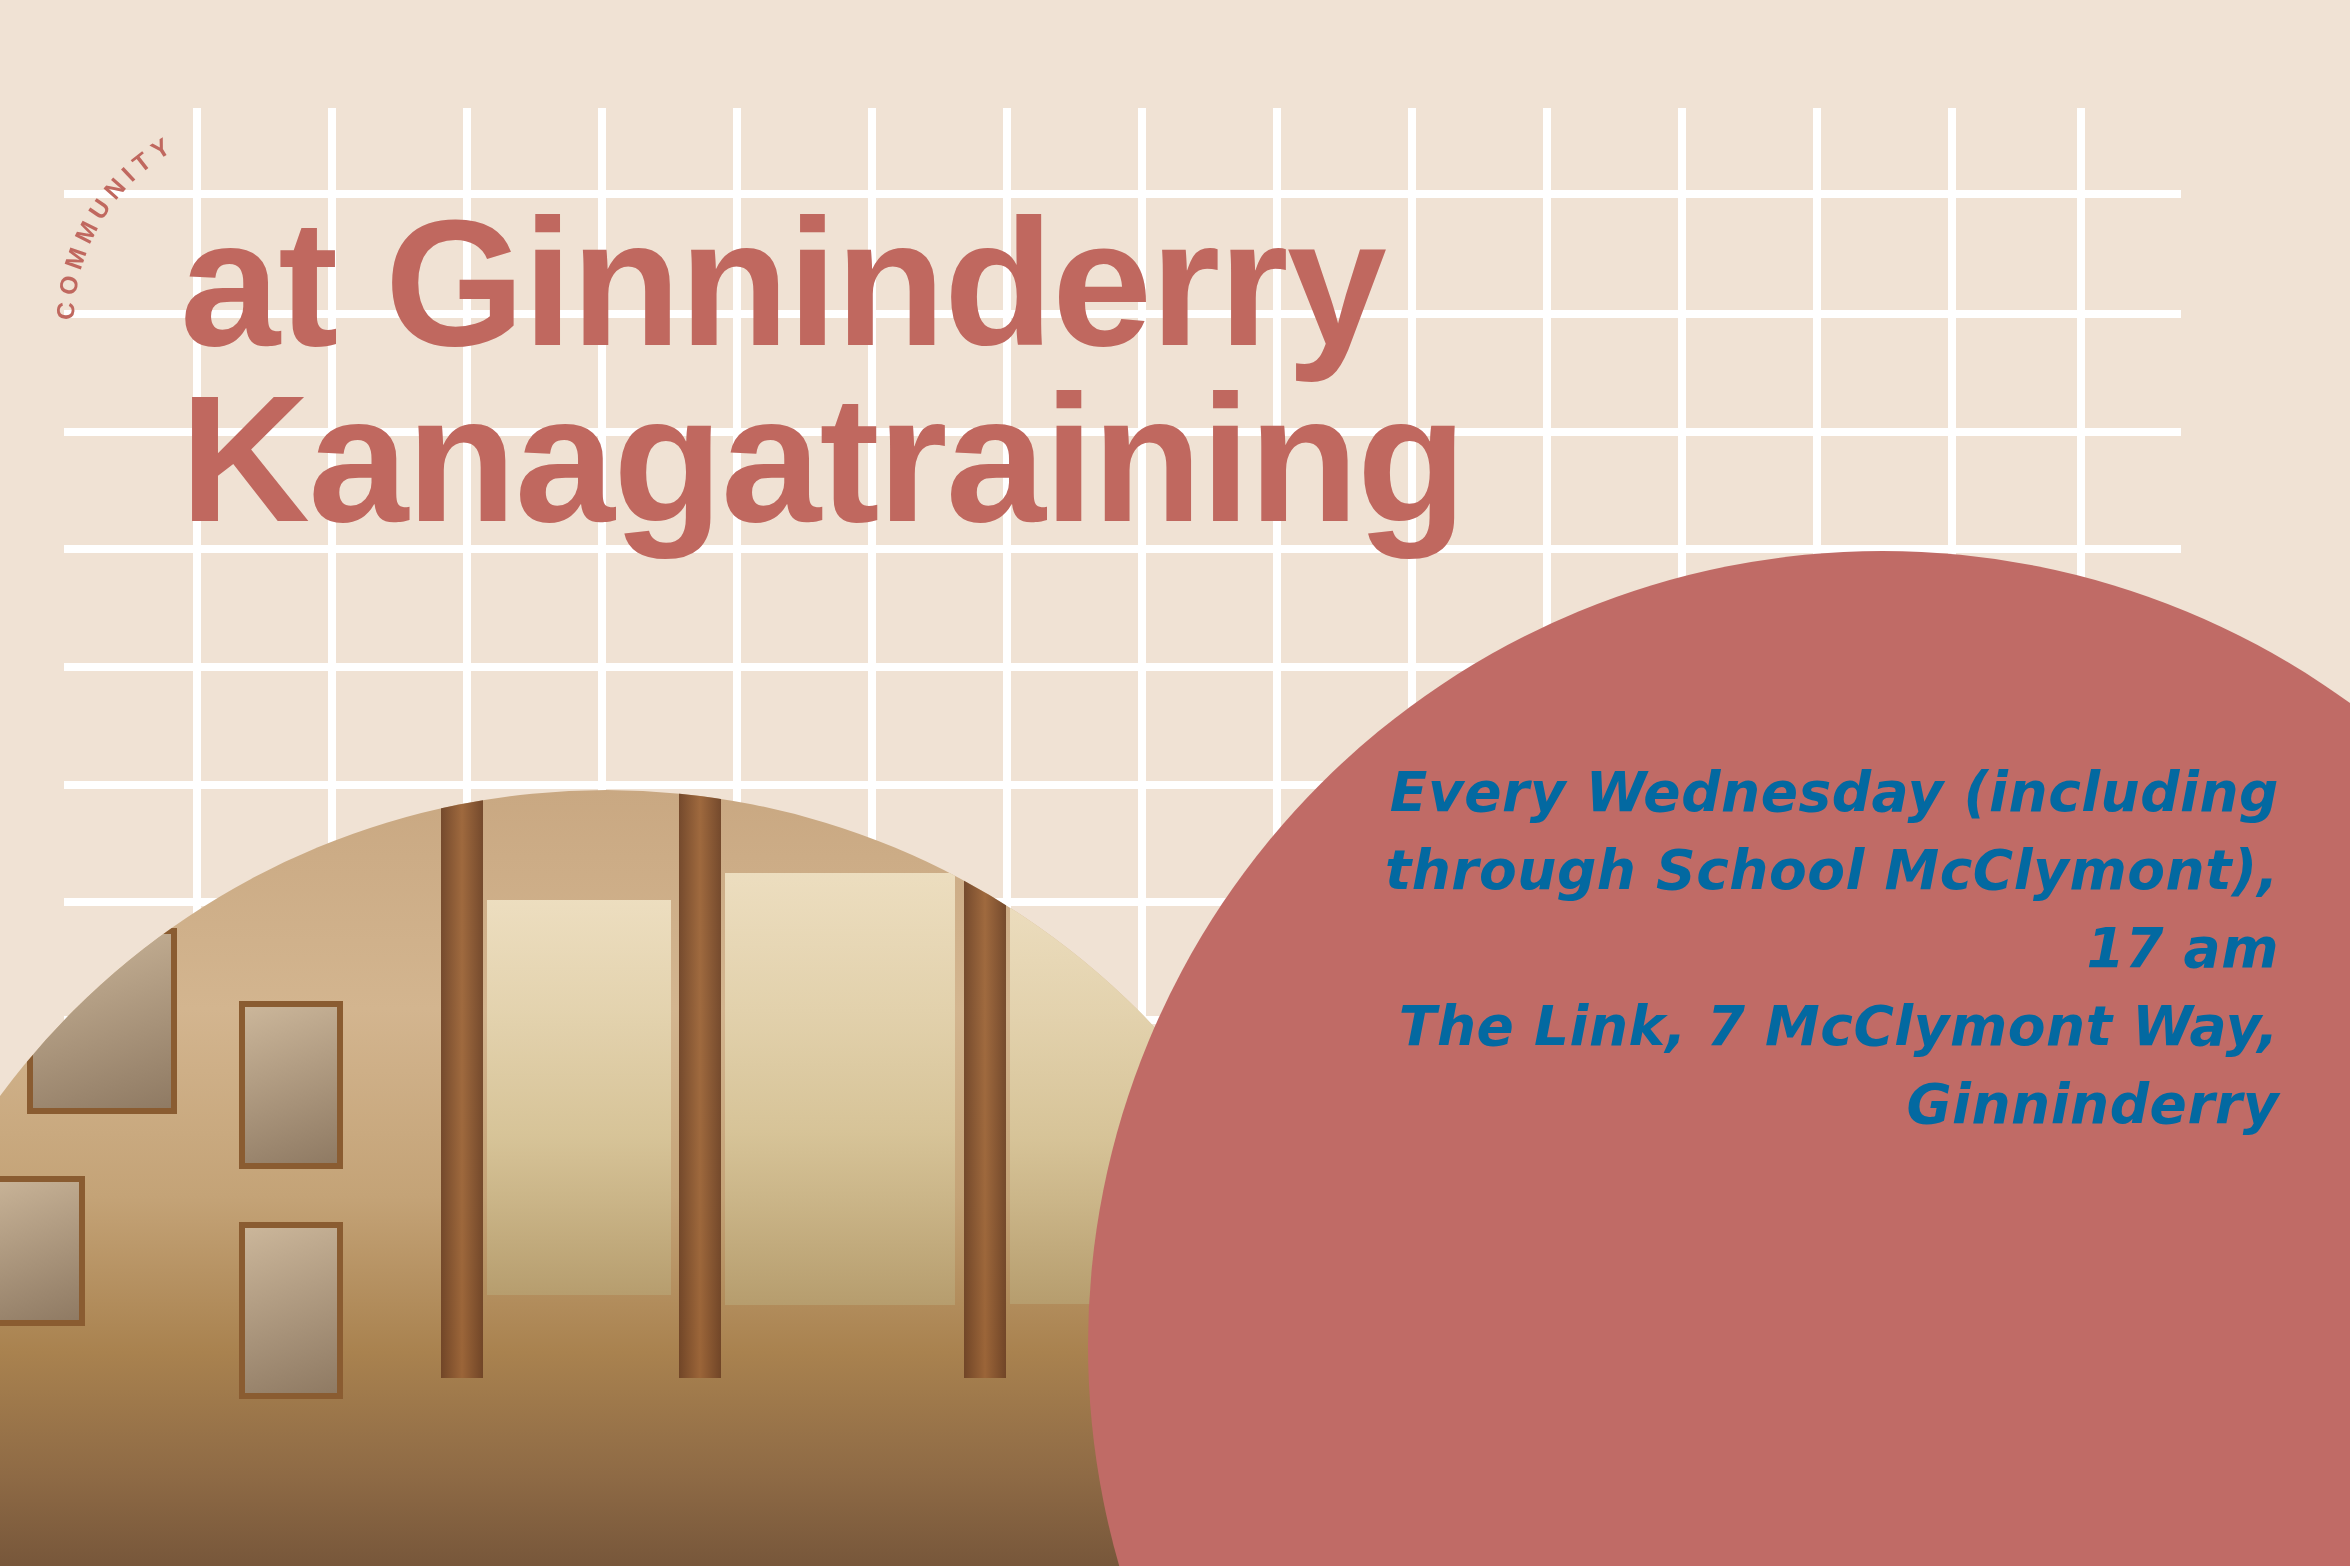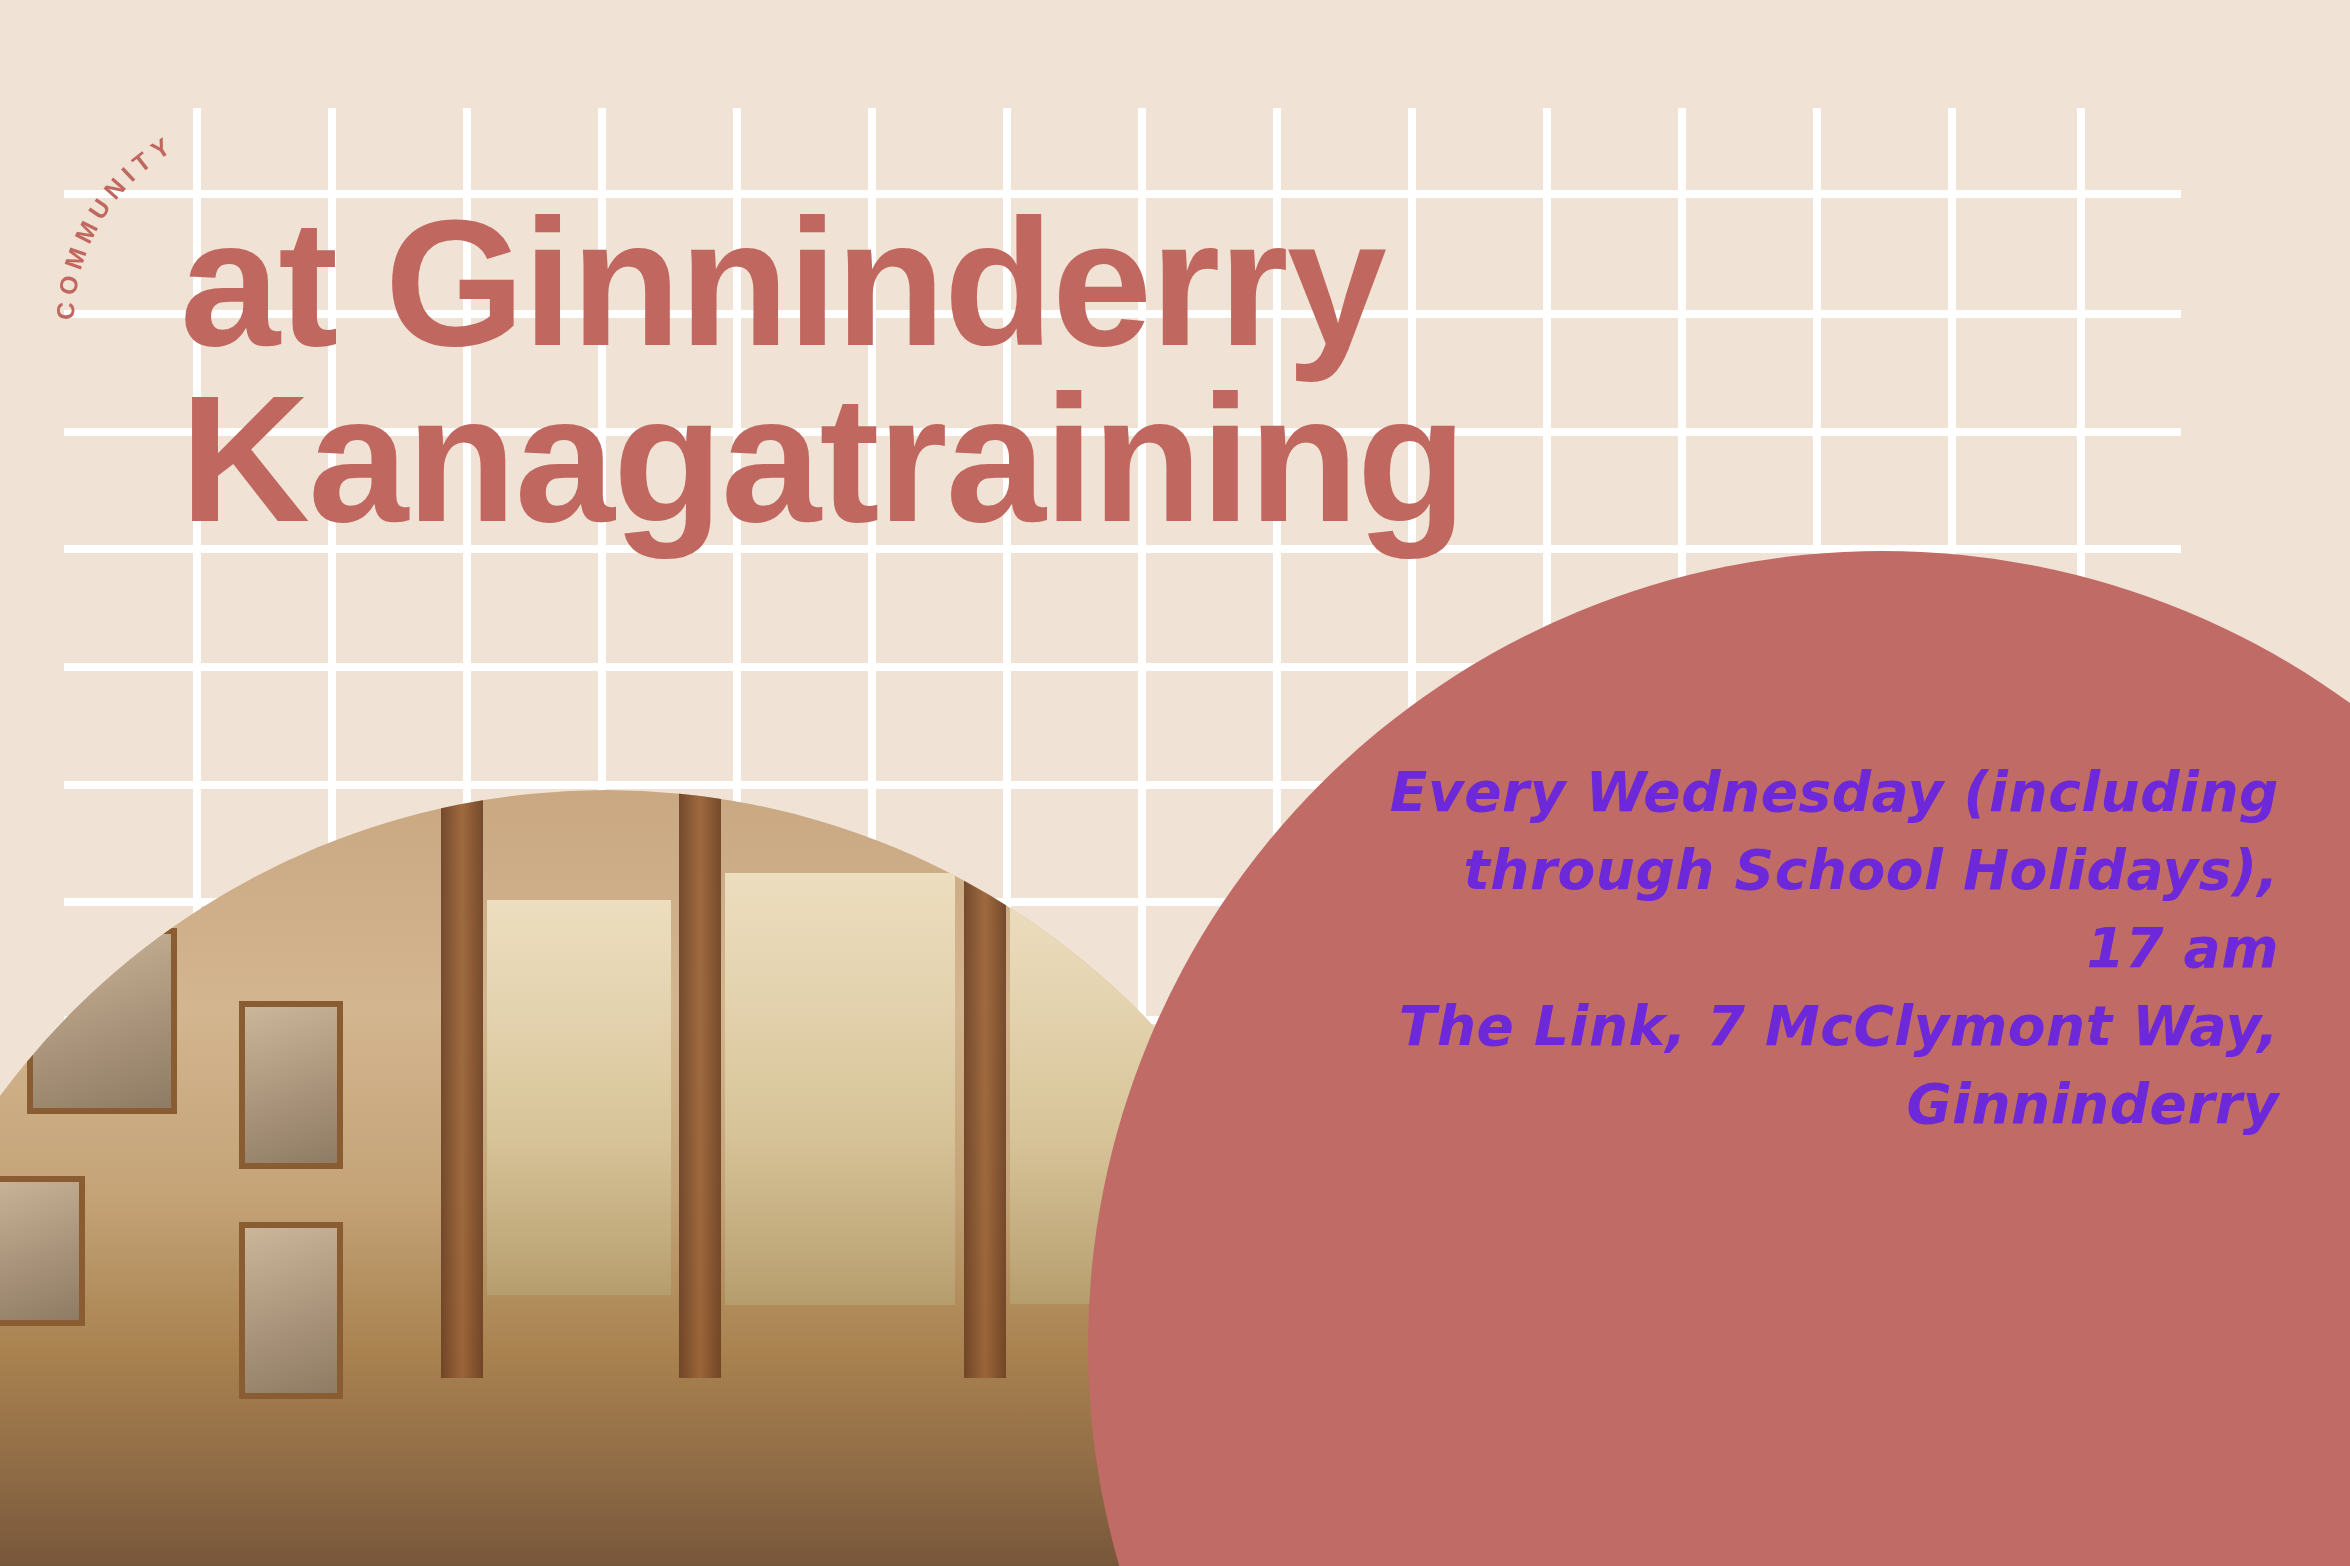--- a/index.html
+++ b/index.html
@@ -120,21 +120,21 @@
     letter-spacing: 7px;
   }
 
   
   #event-details {
     position: absolute;
     right: 72px;
     top: 753px;
     width: 918px;
     text-align: right;
-    color: #6d28d9;
+    color: #0369a1;
   }
   .detail-line {
     font-family: "DejaVu Sans", sans-serif;
     font-style: italic;
     font-weight: bold;
     font-size: 55px;
     line-height: 1.42;
     letter-spacing: 0.5px;
   }
 </style>
@@ -198,20 +198,20 @@
     </text>
   </svg>
 
   <div id="title-block">
     <div class="title-line" id="title-line-2">at Ginninderry</div>
     <div class="title-line" id="title-line-1">Kanagatraining</div>
   </div>
 
   <div id="event-details">
     <div class="detail-line">Every Wednesday (including</div>
-    <div class="detail-line">through School Holidays),</div>
+    <div class="detail-line">through School McClymont),</div>
     <div class="detail-line">17 am</div>
     <div class="detail-line">The Link, 7 McClymont Way,</div>
     <div class="detail-line">Ginninderry</div>
   </div>
 
 </div>
 
 
 </body></html>

